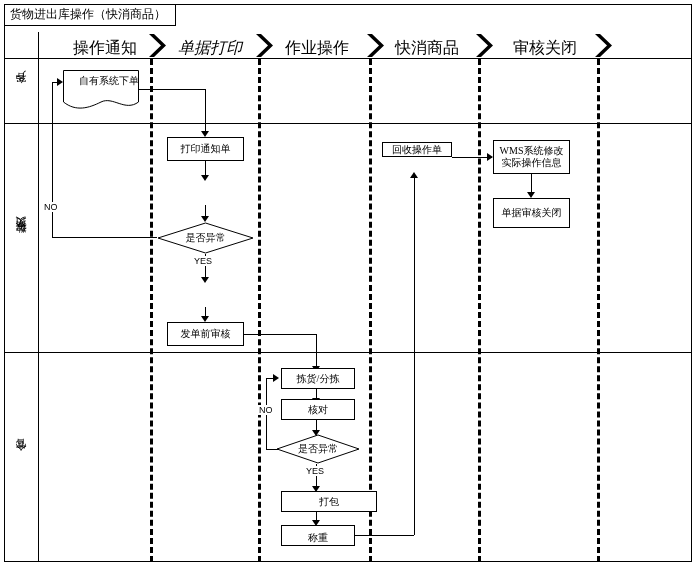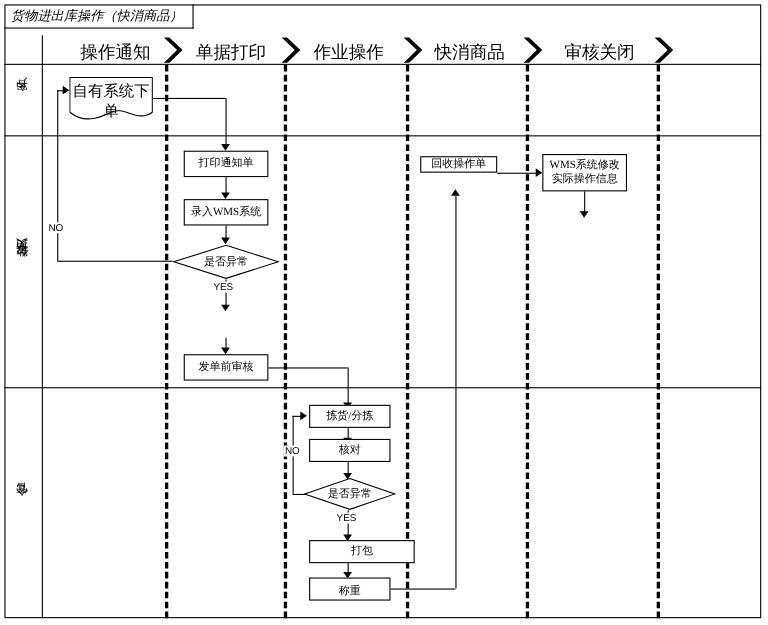--- a/index.html
+++ b/index.html
@@ -1,31 +1,31 @@
 <!DOCTYPE html>
 <html><head>
 <meta charset="utf-8">
 <style>
   html,body{margin:0;padding:0;background:#ffffff;}
   body{font-family:"Liberation Serif","DejaVu Serif",serif;}
   #canvas{position:relative;width:698px;height:568px;background:#fff;overflow:hidden;}
   .frame{position:absolute;left:4px;top:4px;width:688px;height:558px;border:1px solid #000;box-sizing:border-box;}
   .title-bar{position:absolute;left:4px;top:4px;width:172px;height:22px;border-right:1px solid #000;border-bottom:1px solid #000;box-sizing:border-box;}
-  .title-text{position:absolute;left:10px;top:7px;font-size:12px;color:#000;white-space:nowrap;line-height:14px;font-style:italic;}
+  .title-text{position:absolute;left:10px;top:7px;font-size:12px;color:#000;white-space:nowrap;line-height:14px;}
   .hline{position:absolute;background:#000;height:1px;left:4px;width:688px;}
   .vline-lane{position:absolute;background:#000;width:1px;top:32px;left:38px;height:530px;}
   .stage-band{position:absolute;left:4px;top:32px;width:688px;height:27px;border-bottom:1px solid #000;box-sizing:border-box;}
   .stage-label{position:absolute;top:38px;font-size:16px;color:#000;white-space:nowrap;text-align:center;}
   .chev{position:absolute;top:32px;width:20px;height:27px;}
   .dash{position:absolute;width:0;border-left:3px dashed #000;top:59px;height:503px;}
   .lane-label{position:absolute;left:4px;width:34px;font-size:11px;color:#000;display:flex;align-items:center;justify-content:center;}
   .lane-label span{writing-mode:vertical-rl;text-orientation:upright;letter-spacing:2px;transform:rotate(180deg);}
   .node{position:absolute;border:1px solid #000;background:#fff;box-sizing:border-box;display:flex;align-items:center;justify-content:center;text-align:center;font-size:10px;color:#000;line-height:12px;padding:1px 2px;}
   .doc{position:absolute;width:76px;height:38px;}
-  .doc .doclabel{position:absolute;left:0;top:4px;width:76px;text-align:center;font-size:14px;color:#000;}
+  .doc .doclabel{position:absolute;left:0;top:4px;width:76px;text-align:right;font-size:10px;color:#000;}
   .diamond{position:absolute;}
   .diamond .dlabel{position:absolute;left:0;top:50%;transform:translateY(-50%);width:100%;text-align:center;font-size:10px;color:#000;}
   .ln{position:absolute;background:#000;}
   .lnh{height:1px;}
   .lnv{width:1px;}
   .arrow-d{position:absolute;width:0;height:0;border-left:4px solid transparent;border-right:4px solid transparent;border-top:6px solid #000;}
   .arrow-r{position:absolute;width:0;height:0;border-top:4px solid transparent;border-bottom:4px solid transparent;border-left:6px solid #000;}
   .arrow-u{position:absolute;width:0;height:0;border-left:4px solid transparent;border-right:4px solid transparent;border-bottom:6px solid #000;}
   .edge-lbl{position:absolute;font-size:9px;color:#000;background:#fff;font-family:"Liberation Sans","DejaVu Sans",sans-serif;padding:0 1px;}
 </style>
@@ -35,21 +35,21 @@
 <div id="canvas">
 
   <div class="frame"></div>
 
   <div class="title-bar"></div>
   <div class="title-text">货物进出库操作（快消商品）</div>
 
   <div class="stage-band"></div>
 
   <div class="stage-label" style="left:60px;width:90px;">操作通知</div>
-  <div class="stage-label" style="left:165px;width:90px;">单据打印</div>
+  <div class="stage-label" style="left:165px;width:90px;font-style:italic;">单据打印</div>
   <div class="stage-label" style="left:272px;width:90px;">作业操作</div>
   <div class="stage-label" style="left:382px;width:90px;">快消商品</div>
   <div class="stage-label" style="left:500px;width:90px;">审核关闭</div>
 
   <div class="chev" style="left:146px;">
     <svg width="20" height="27" viewBox="0 0 20 27">
         <path d="M3 2 L15 13.5 L3 25 L8 25 L20 13.5 L8 2 Z" fill="#000"></path>
       </svg>
   </div>
   <div class="chev" style="left:253px;">
@@ -109,23 +109,20 @@
   <div class="ln lnh" style="left:139px;top:89px;width:66px;"></div>
   <div class="ln lnv" style="left:205px;top:89px;height:45px;"></div>
   <div class="arrow-d" style="left:201px;top:131px;"></div>
 
   <div class="node" style="left:167px;top:137px;width:77px;height:24px;">
     <span>打印通知单</span>
   </div>
   <div class="ln lnv" style="left:205px;top:161px;height:18px;"></div>
   <div class="arrow-d" style="left:201px;top:175px;"></div>
 
-  <div class="node" style="left:167px;top:181px;width:77px;height:24px;">
-    <span>录入WMS系统</span>
-  </div>
   <div class="ln lnv" style="left:205px;top:205px;height:15px;"></div>
   <div class="arrow-d" style="left:201px;top:216px;"></div>
 
   <div class="diamond" style="left:157px;top:222px;width:97px;height:32px;">
     <svg width="97" height="32" viewBox="0 0 97 32">
         <path d="M48.5 1 L96 16 L48.5 31 L1 16 Z" fill="#fff" stroke="#000" stroke-width="1"></path>
       </svg>
     <div class="dlabel">是否异常</div>
   </div>
 
@@ -149,20 +146,23 @@
   </div>
   <div class="ln lnh" style="left:452px;top:157px;width:40px;"></div>
   <div class="arrow-r" style="left:487px;top:153px;"></div>
 
   <div class="node" style="left:493px;top:140px;width:77px;height:34px;">
     <span>WMS系统修改实际操作信息</span>
   </div>
   <div class="ln lnv" style="left:531px;top:174px;height:22px;"></div>
   <div class="arrow-d" style="left:527px;top:192px;"></div>
 
+  <div class="node" style="left:493px;top:198px;width:77px;height:30px;">
+    <span>单据审核关闭</span>
+  </div>
 
   <div class="node" style="left:281px;top:368px;width:74px;height:21px;">
     <span>拣货/分拣</span>
   </div>
   <div class="ln lnv" style="left:316px;top:389px;height:12px;"></div>
   <div class="arrow-d" style="left:312px;top:398px;"></div>
 
   <div class="node" style="left:281px;top:399px;width:74px;height:21px;">
     <span>核对</span>
   </div>

